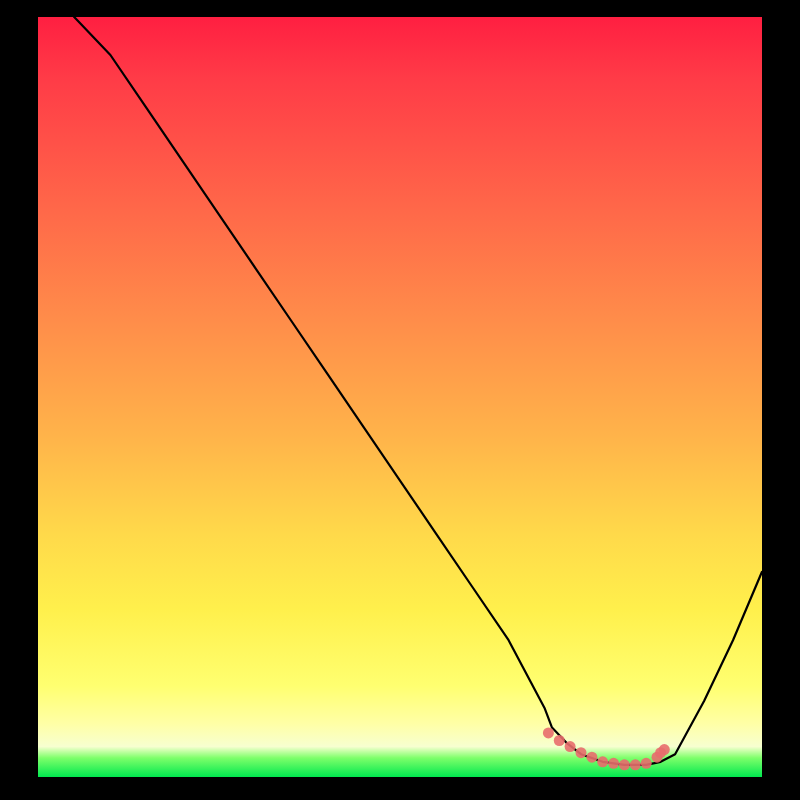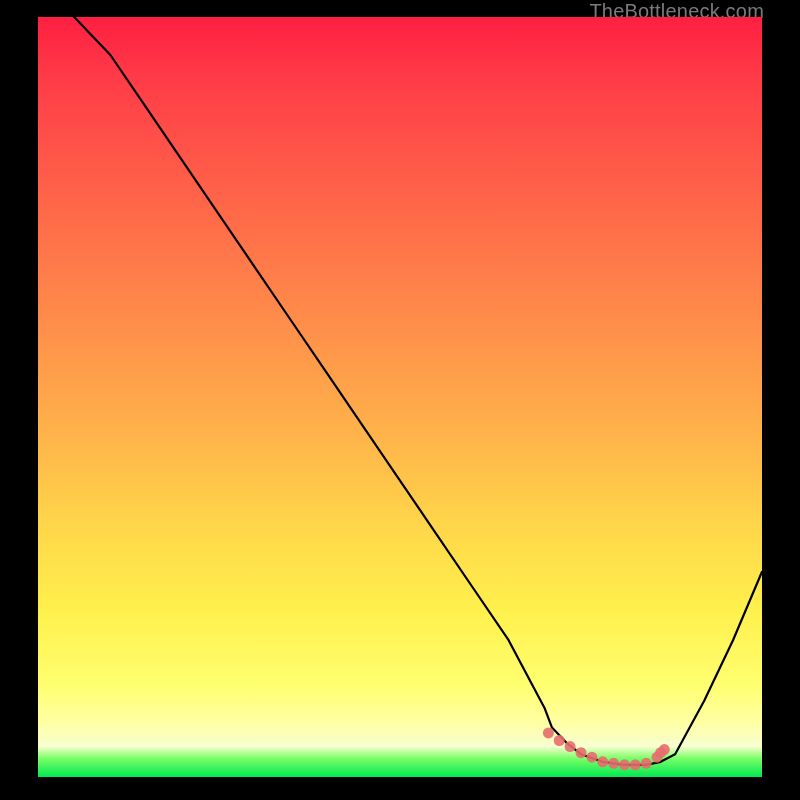--- a/index.html
+++ b/index.html
@@ -58,21 +58,20 @@
     top: 0;
     width: 724px;
     height: 760px;
     overflow: visible;
   }
 </style>
 </head>
 <body>
 
 <div class="frame">
-  <div class="watermark">TheBottleneck.com</div>
 
   <div class="plot">
     <svg class="curve" viewBox="0 0 724 760" preserveAspectRatio="none">
       <path id="curve-path" fill="none" stroke="#000" stroke-width="2.2" stroke-linecap="round" stroke-linejoin="round" d="M36.2 0.0 L72.4 38.0 L108.6 91.2 L144.8 144.4 L181.0 197.6 L217.2 250.8 L253.4 304.0 L289.6 357.2 L325.8 410.4 L362.0 463.6 L398.2 516.8 L434.4 570.0 L470.6 623.2 L506.8 691.6 L514.0 710.6 L528.5 725.8 L543.0 737.2 L564.7 744.8 L586.4 747.8 L608.2 747.8 L622.6 744.8 L637.1 737.2 L666.1 684.0 L695.0 623.2 L724.0 554.8"></path>
       <g id="markers">
           <circle cx="510.4" cy="715.9" r="5.5" fill="#e86d6d" fill-opacity="0.9"></circle>
           <circle cx="521.3" cy="723.5" r="5.5" fill="#e86d6d" fill-opacity="0.9"></circle>
           <circle cx="532.1" cy="729.6" r="5.5" fill="#e86d6d" fill-opacity="0.9"></circle>
           <circle cx="543.0" cy="735.7" r="5.5" fill="#e86d6d" fill-opacity="0.9"></circle>
           <circle cx="553.9" cy="740.2" r="5.5" fill="#e86d6d" fill-opacity="0.9"></circle>

